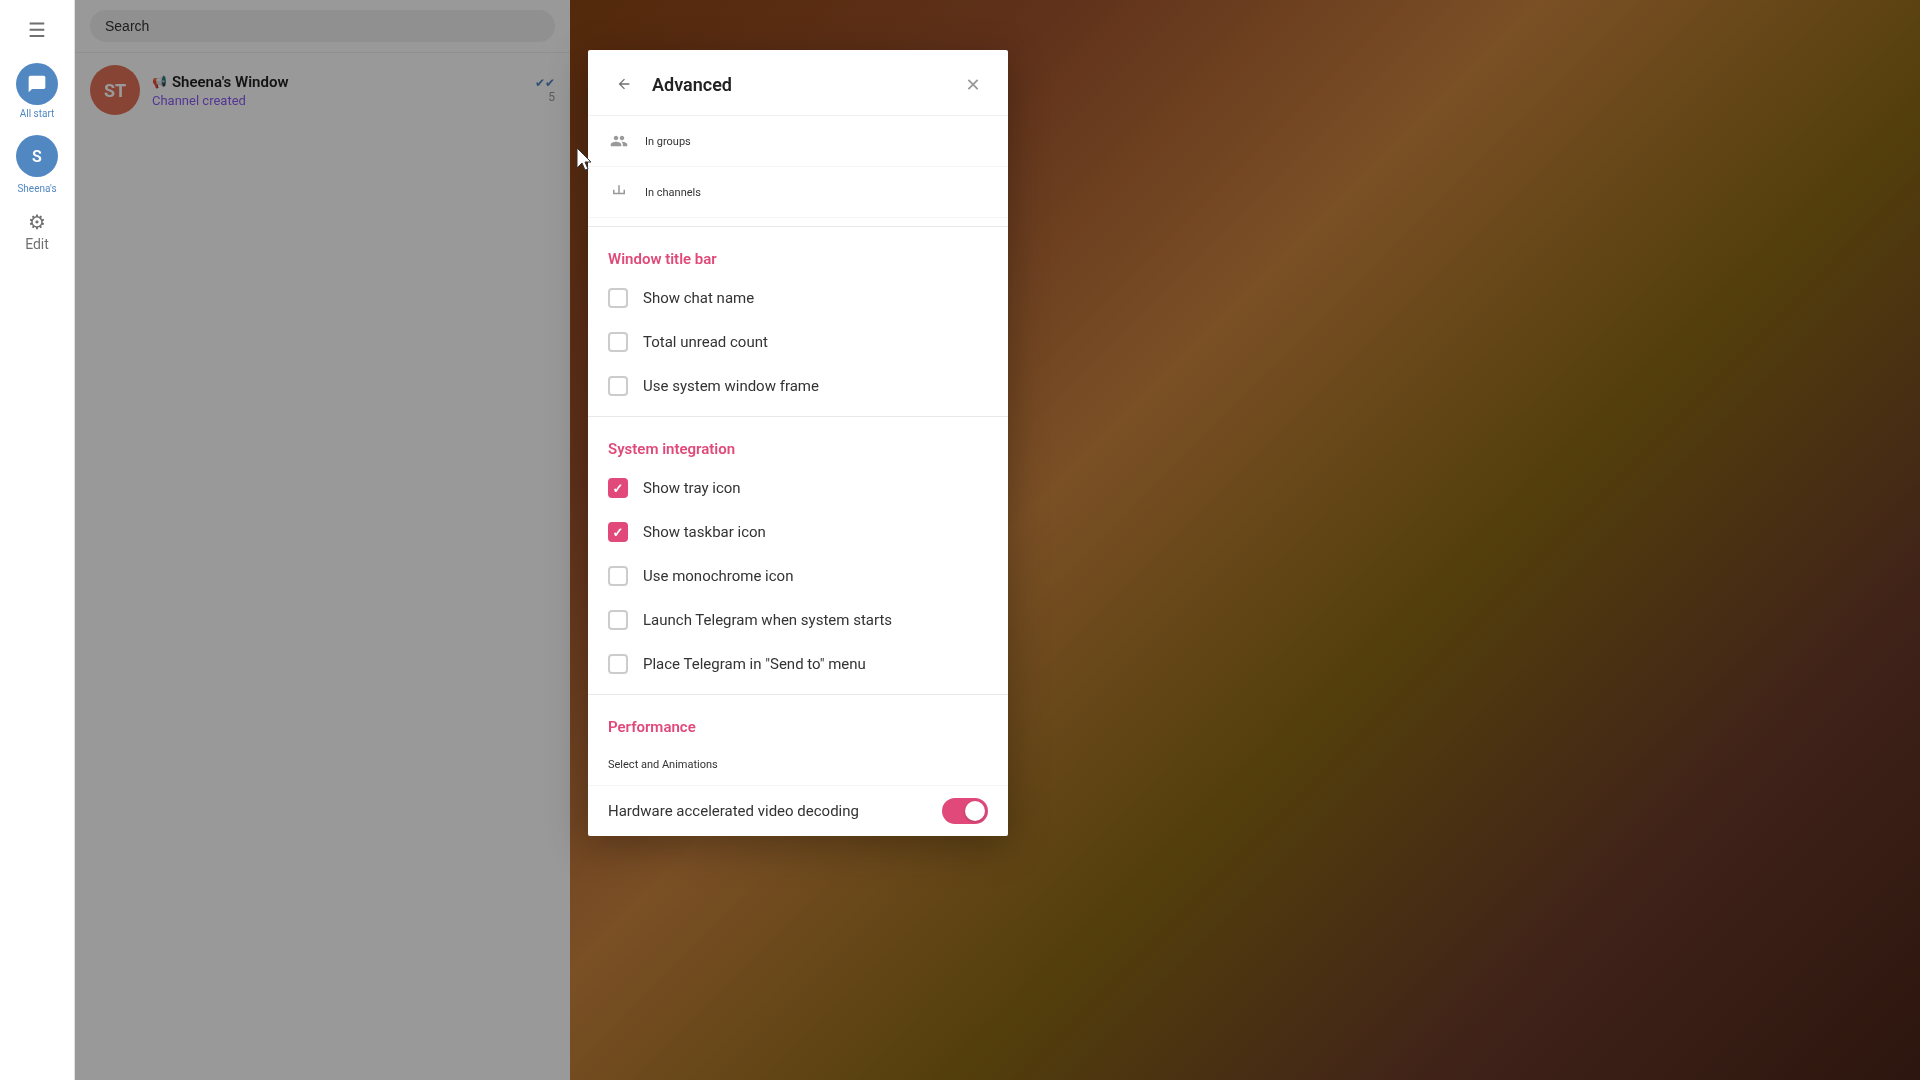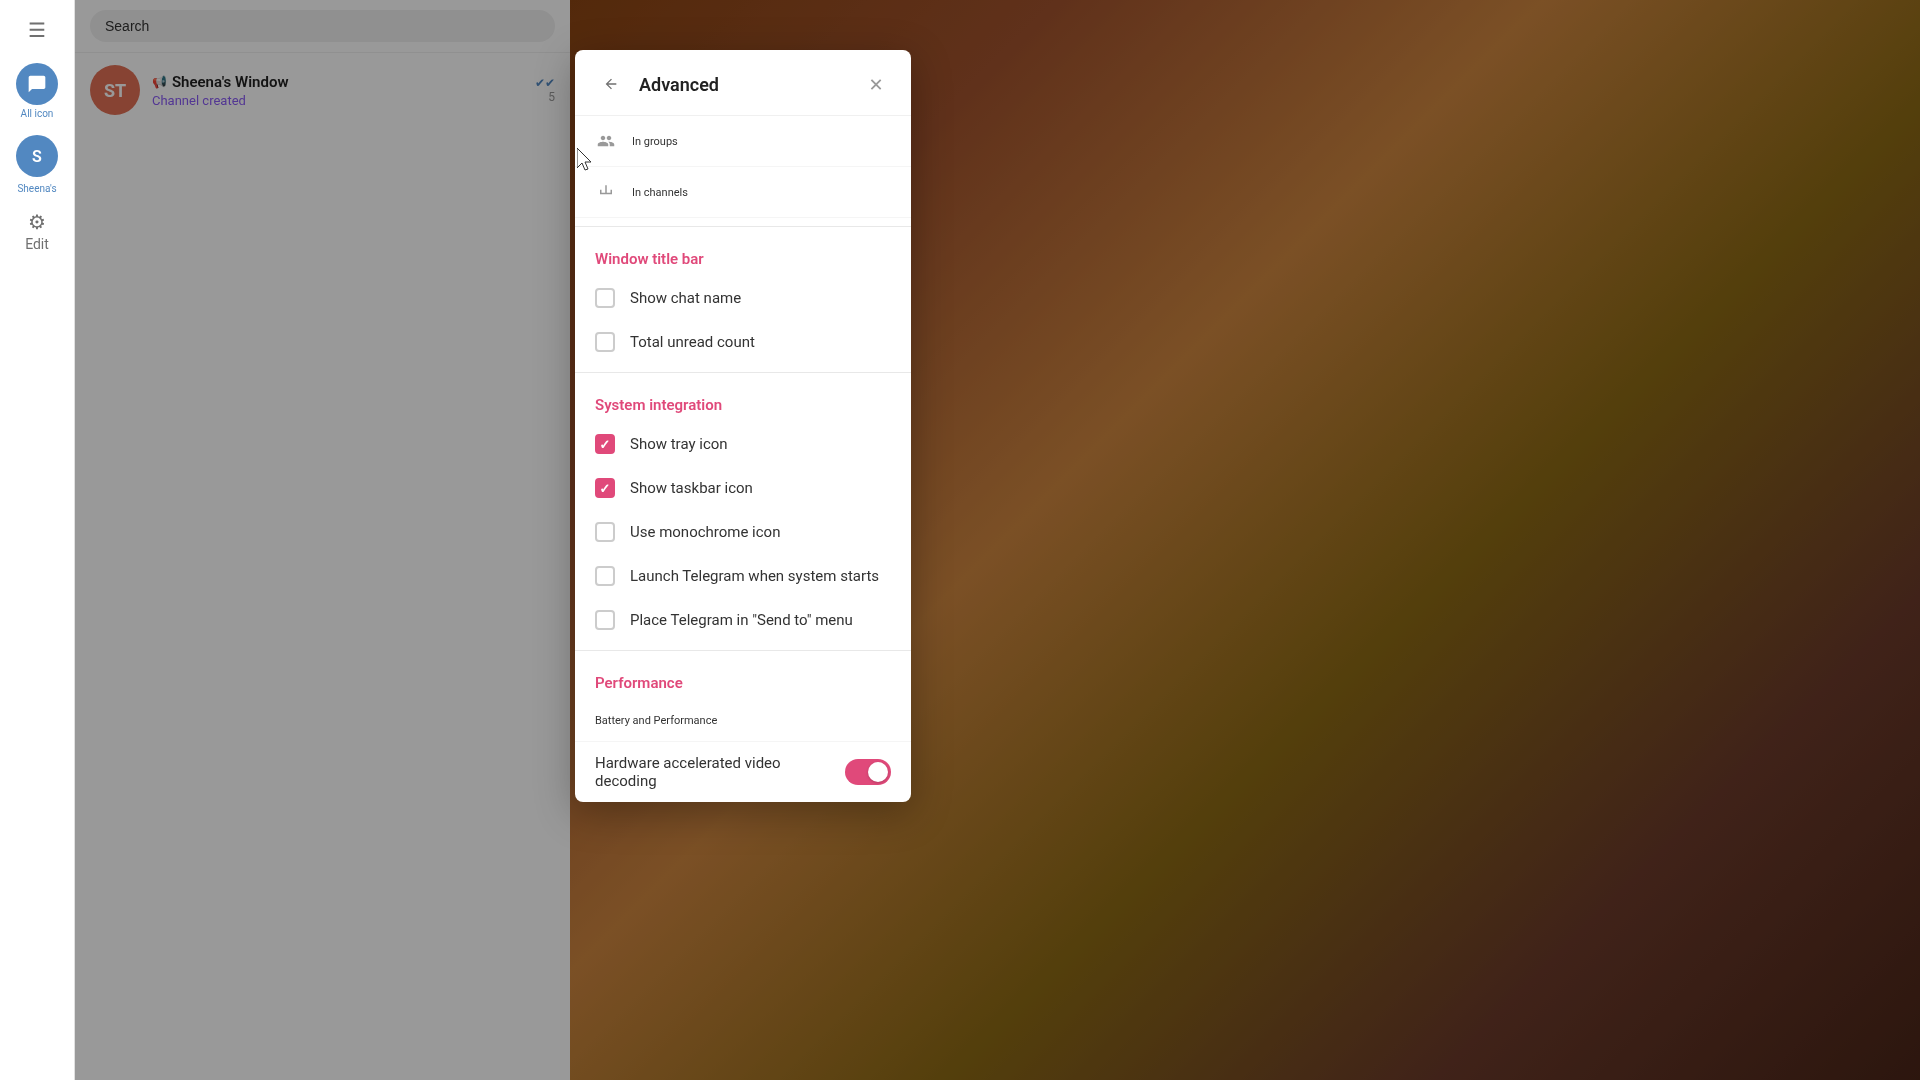--- a/index.html
+++ b/index.html
@@ -220,24 +220,24 @@
       width: 1845px;
       height: 1080px;
       background: rgba(0,0,0,0.4);
       z-index: 10;
     }
 
     
     .modal {
       position: absolute;
       top: 50px;
-      left: 500px;
-      width: 336px;
+      left: 513px;
+      width: 420px;
       background: #fff;
-      border-radius: 8px;
+      border-radius: 2px;
       box-shadow: 0 10px 40px rgba(0,0,0,0.3);
       z-index: 20;
       overflow: hidden;
     }
 
     .modal-header {
       display: flex;
       align-items: center;
       justify-content: space-between;
       padding: 18px 20px 15px;
@@ -395,21 +395,21 @@
 <body>
 
 <div class="sidebar">
   <div class="sidebar-menu-icon">☰</div>
   <div class="sidebar-item">
     <div class="icon-circle active">
       <svg width="20" height="20" viewBox="0 0 24 24" fill="white">
         <path d="M20 2H4c-1.1 0-2 .9-2 2v18l4-4h14c1.1 0 2-.9 2-2V4c0-1.1-.9-2-2-2z"></path>
       </svg>
     </div>
-    <span class="label">All icon</span>
+    <span class="label">All start</span>
   </div>
   <div class="sidebar-item">
     <div class="sidebar-avatar">S</div>
     <span class="label">Sheena's</span>
   </div>
   <div class="sidebar-edit">
     <div class="edit-icon">⚙</div>
     <span class="label">Edit</span>
   </div>
 </div>
@@ -479,20 +479,24 @@
         <div class="section-heading">Window title bar</div>
 
         <div class="checkbox-row">
           <div class="checkbox"></div>
           <span class="checkbox-label">Show chat name</span>
         </div>
         <div class="checkbox-row">
           <div class="checkbox"></div>
           <span class="checkbox-label">Total unread count</span>
         </div>
+        <div class="checkbox-row">
+          <div class="checkbox"></div>
+          <span class="checkbox-label">Use system window frame</span>
+        </div>
 
         <div class="section-divider"></div>
 
         <div class="section-heading">System integration</div>
 
         <div class="checkbox-row">
           <div class="checkbox checked"></div>
           <span class="checkbox-label">Show tray icon</span>
         </div>
         <div class="checkbox-row">
@@ -510,21 +514,21 @@
         <div class="checkbox-row">
           <div class="checkbox"></div>
           <span class="checkbox-label">Place Telegram in "Send to" menu</span>
         </div>
 
         <div class="section-divider"></div>
 
         <div class="section-heading">Performance</div>
 
         <div class="modal-section-item">
-          <span class="item-label">Battery and Performance</span>
+          <span class="item-label">Select and Animations</span>
         </div>
 
         <div class="toggle-row">
           <span class="toggle-label">Hardware accelerated video decoding</span>
           <div class="toggle">
             <div class="toggle-knob"></div>
           </div>
         </div>
 
       </div>

